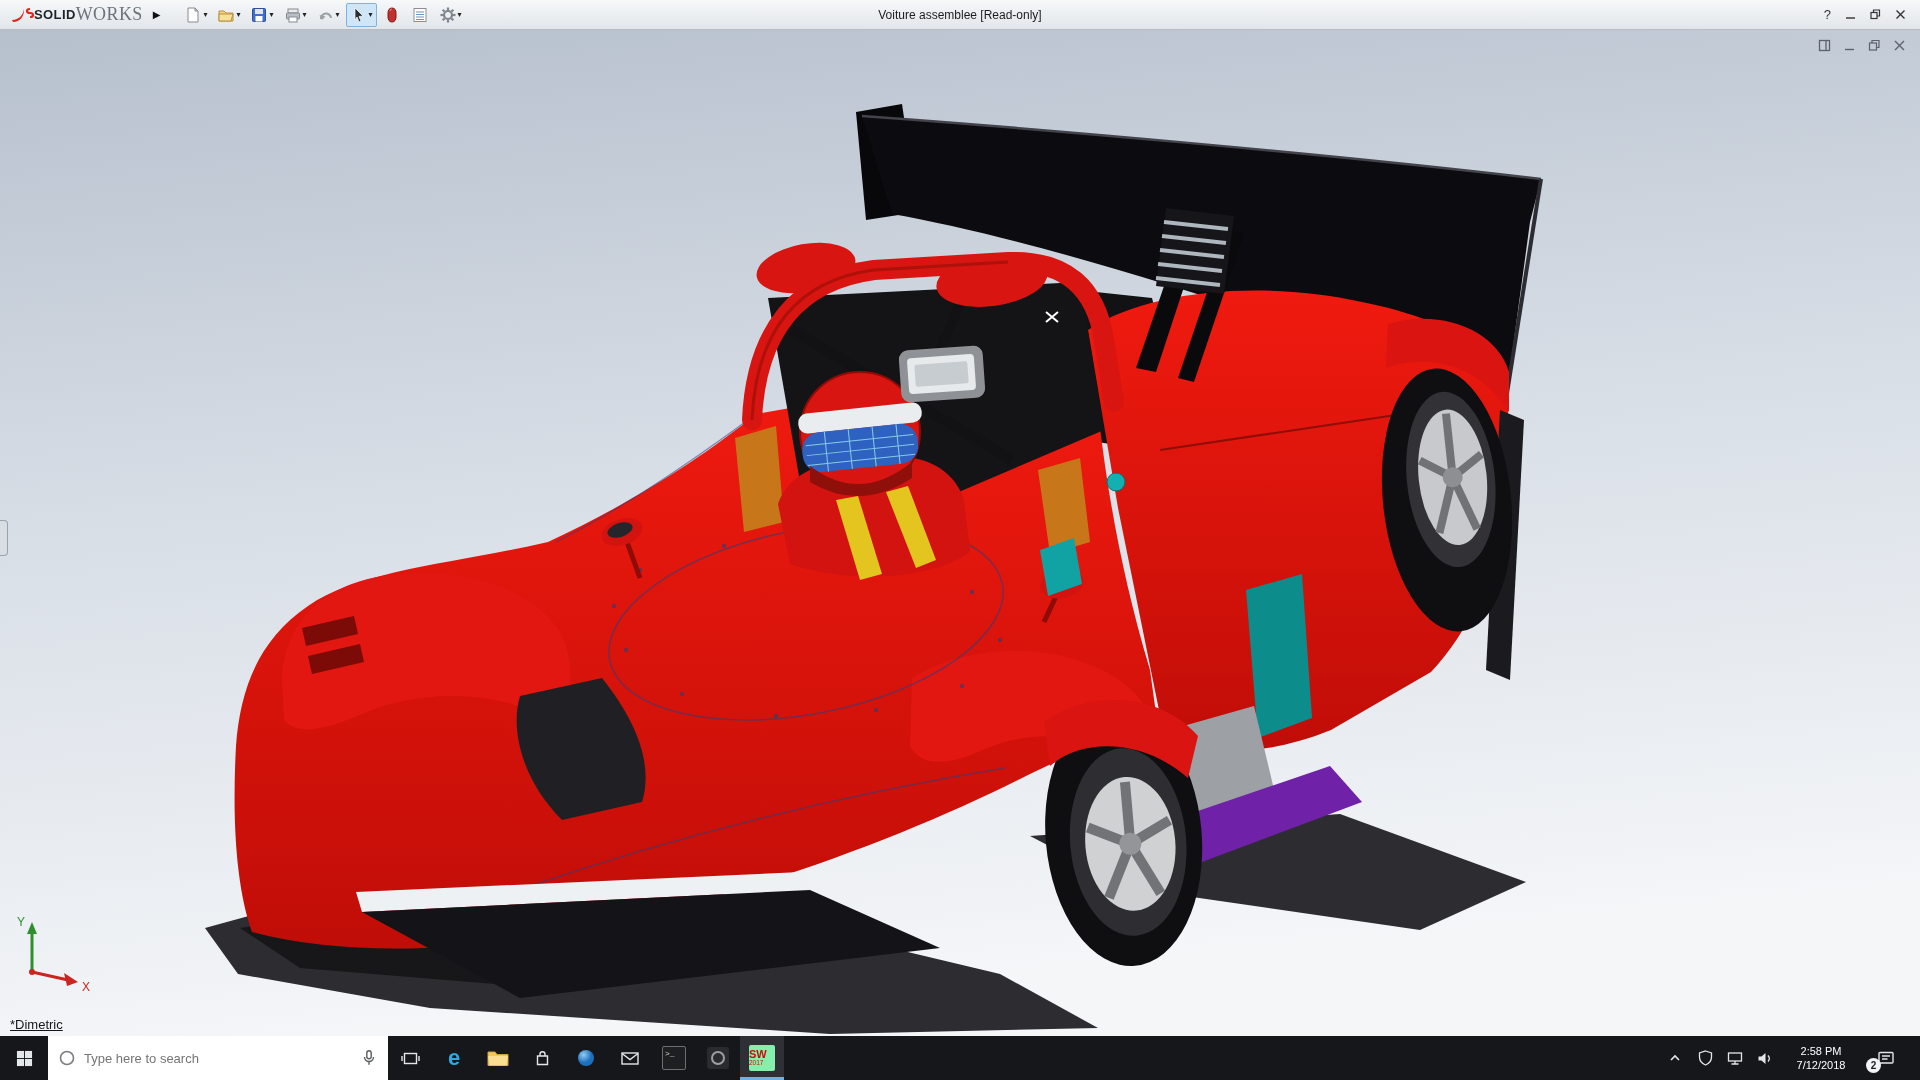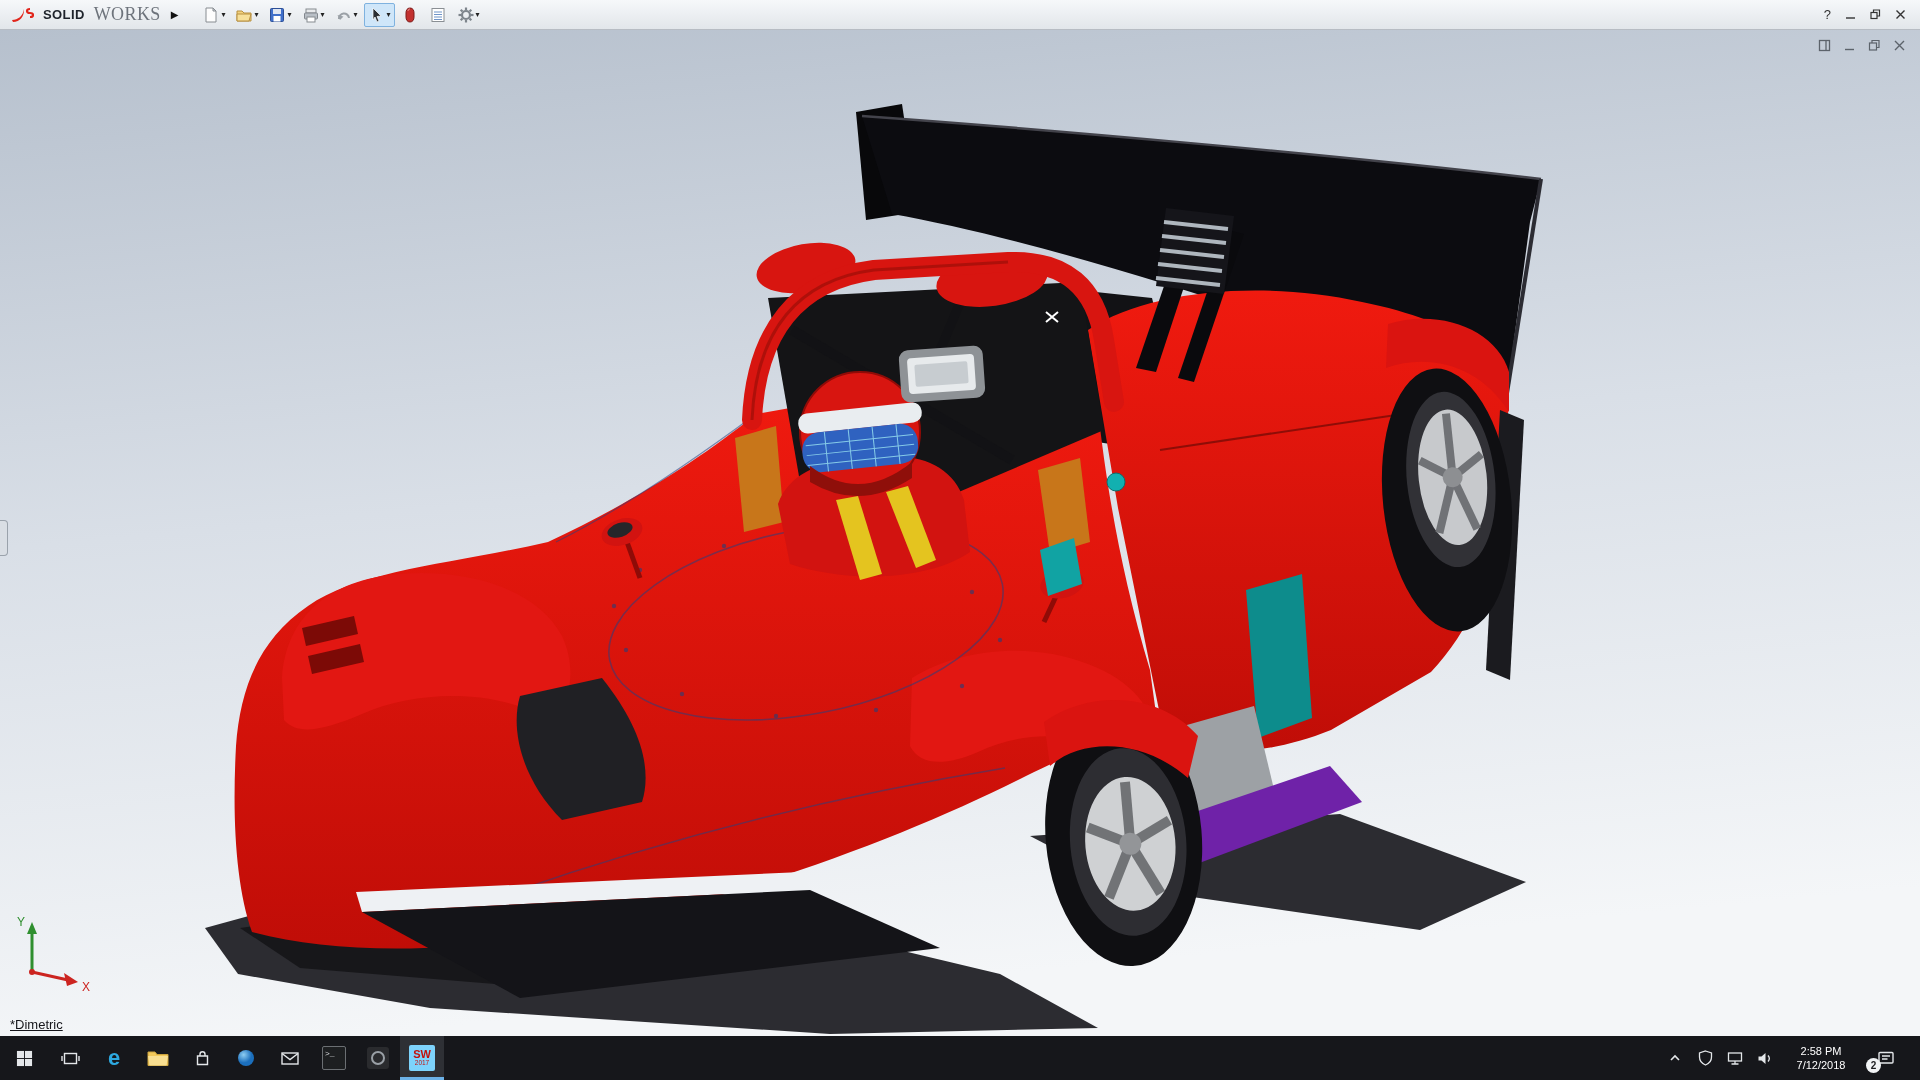--- a/index.html
+++ b/index.html
@@ -5,21 +5,21 @@
   * { margin:0; padding:0; box-sizing:border-box; }
   html,body { width:1920px; height:1080px; overflow:hidden; }
   body { font-family:"Liberation Sans", sans-serif; background:#000; }
   .screen { position:relative; width:1920px; height:1080px; display:flex; flex-direction:column; }
 
   
   .titlebar {
     height:30px; flex:0 0 30px; display:flex; align-items:center; position:relative;
     background:linear-gradient(#f6f8fa,#e2e6ea); border-bottom:1px solid #b7bcc3; padding:0 6px;
   }
-  .brand { display:flex; align-items:center; gap:9px; padding:0 4px; }
+  .brand { display:flex; align-items:center; gap:0; padding:0 4px; }
   .brand .solid { font-size:13px; font-weight:bold; color:#1e232b; letter-spacing:.4px; }
   .brand .works { font-size:18px; font-weight:normal; color:#6d737b; letter-spacing:.4px;font-family:Liberation Serif, serif; }
   .flyout-btn { border:none; background:none; font-size:10px; color:#111; padding:0 6px; cursor:default; }
   .toolbar { display:flex; align-items:center; gap:2px; margin-left:14px; }
   .tbtn { display:flex; align-items:center; gap:1px; height:24px; padding:0 3px; background:transparent;
           border:1px solid transparent; border-radius:2px; }
   .tbtn.active { background:#cfe6f9; border-color:#7fb2df; }
   .tbtn .dd { font-size:8px; color:#222; line-height:1; }
   .tbtn svg { display:block; }
   .tb-title { position:absolute; left:0; right:0; text-align:center; font-size:12px; color:#1c1c1e; pointer-events:none; }
@@ -44,22 +44,22 @@
     background:transparent; border:none; position:relative; }
   .task-btn { width:44px; }
   .task-btn.running { background:#2e3035; box-shadow:inset 0 -3px 0 #6cb2e8; }
   .search-box { width:340px; background:#fff; display:flex; align-items:center; gap:8px; padding:0 10px; }
   .search-box input { flex:1; border:none; outline:none; font-size:13px; color:#444; background:transparent;
     font-family:"Liberation Sans", sans-serif; }
   .edge-e { font-size:22px; font-weight:bold; color:#2da9e0; line-height:1; }
   .cmd-tile { width:24px; height:24px; background:#1d1f21; border:1px solid #6b6f73; border-radius:2px;
     color:#d8dbde; font-size:8px; font-family:"Liberation Mono","DejaVu Sans Mono",monospace; display:flex;
     align-items:flex-start; justify-content:flex-start; padding:2px; }
-  .sw-tile { width:26px; height:26px; background:#7dd3fc; border-radius:2px; display:flex; flex-direction:column;
-    align-items:center; justify-content:center; line-height:1; }
+  .sw-tile { width:26px; height:26px; background:#86efac; border-radius:2px; display:flex; flex-direction:column;
+    align-items:flex-start; justify-content:center; line-height:1; }
   .sw-tile .sw { color:#c3110c; font-weight:bold; font-size:11px; }
   .sw-tile .swyear { color:#c3110c; font-size:6.5px; }
   .tray { margin-left:auto; display:flex; align-items:center; gap:4px; padding-right:2px; }
   .tray-btn { width:26px; height:44px; display:flex; align-items:center; justify-content:center;
     background:transparent; border:none; position:relative; }
   .clock { width:78px; text-align:right; color:#fff; font-size:11px; line-height:14px; }
   .action-btn { width:44px; }
   .badge { position:absolute; left:2px; bottom:7px; width:15px; height:15px; border-radius:50%;
     background:#f2f4f6; color:#1b1c1f; font-size:10px; line-height:15px; text-align:center; font-weight:bold; }
   .show-desktop { width:6px; border-left:1px solid #3a3c41; }
@@ -147,20 +147,21 @@
             <path d="M3.7,3.7 L5.5,5.5"></path>
               <path d="M12.5,12.5 L14.3,14.3"></path>
               <path d="M14.3,3.7 L12.5,5.5"></path>
               <path d="M5.5,12.5 L3.7,14.3"></path>
           </g>
         </svg>
           <span class="dd">▾</span>
       </button>
     </div>
 
+    <div class="tb-title">Voiture assemblee [Read-only]</div>
 
     <div class="win-controls">
       <span class="help">?</span>
       <span>
         <svg width="11" height="11" viewBox="0 0 11 11">
             <path d="M1,9 h9" stroke="#333" stroke-width="1.4"></path>
           </svg>
       </span>
       <span>
         <svg width="11" height="11" viewBox="0 0 11 11" fill="none" stroke="#333" stroke-width="1.2">
@@ -392,20 +393,30 @@
       <button class="start-btn">
         <svg width="17" height="17" viewBox="0 0 18 18">
           <g fill="#e4e7ea">
             <rect x="1" y="1" width="7.5" height="7.5"></rect>
               <rect x="9.5" y="1" width="7.5" height="7.5"></rect>
             <rect x="1" y="9.5" width="7.5" height="7.5"></rect>
               <rect x="9.5" y="9.5" width="7.5" height="7.5"></rect>
           </g>
         </svg>
       </button>
+      <div class="search-box">
+        <svg width="18" height="18" viewBox="0 0 18 18">
+          <circle cx="9" cy="9" r="6.5" fill="none" stroke="#7a7d82" stroke-width="1.6"></circle>
+        </svg>
+        <input type="text" placeholder="Type here to search" style="">
+        <svg width="18" height="18" viewBox="0 0 18 18">
+          <rect x="6.8" y="1.8" width="4.4" height="8" rx="2.2" fill="none" stroke="#5a5d61" stroke-width="1.4"></rect>
+          <path d="M4.5,8 a4.5,4.5 0 0 0 9,0 M9,12.5 v3.2" stroke="#5a5d61" stroke-width="1.4" fill="none"></path>
+        </svg>
+      </div>
       <button class="task-btn">
         <svg width="19" height="17" viewBox="0 0 19 17">
           <rect x="3.5" y="3.5" width="12" height="10" fill="none" stroke="#e4e7ea" stroke-width="1.4"></rect>
           <path d="M1,6 v5 M18,6 v5" stroke="#e4e7ea" stroke-width="1.4"></path>
         </svg>
       </button>
       <button class="task-btn">
         <span class="edge-e">e</span>
       </button>
       <button class="task-btn">

